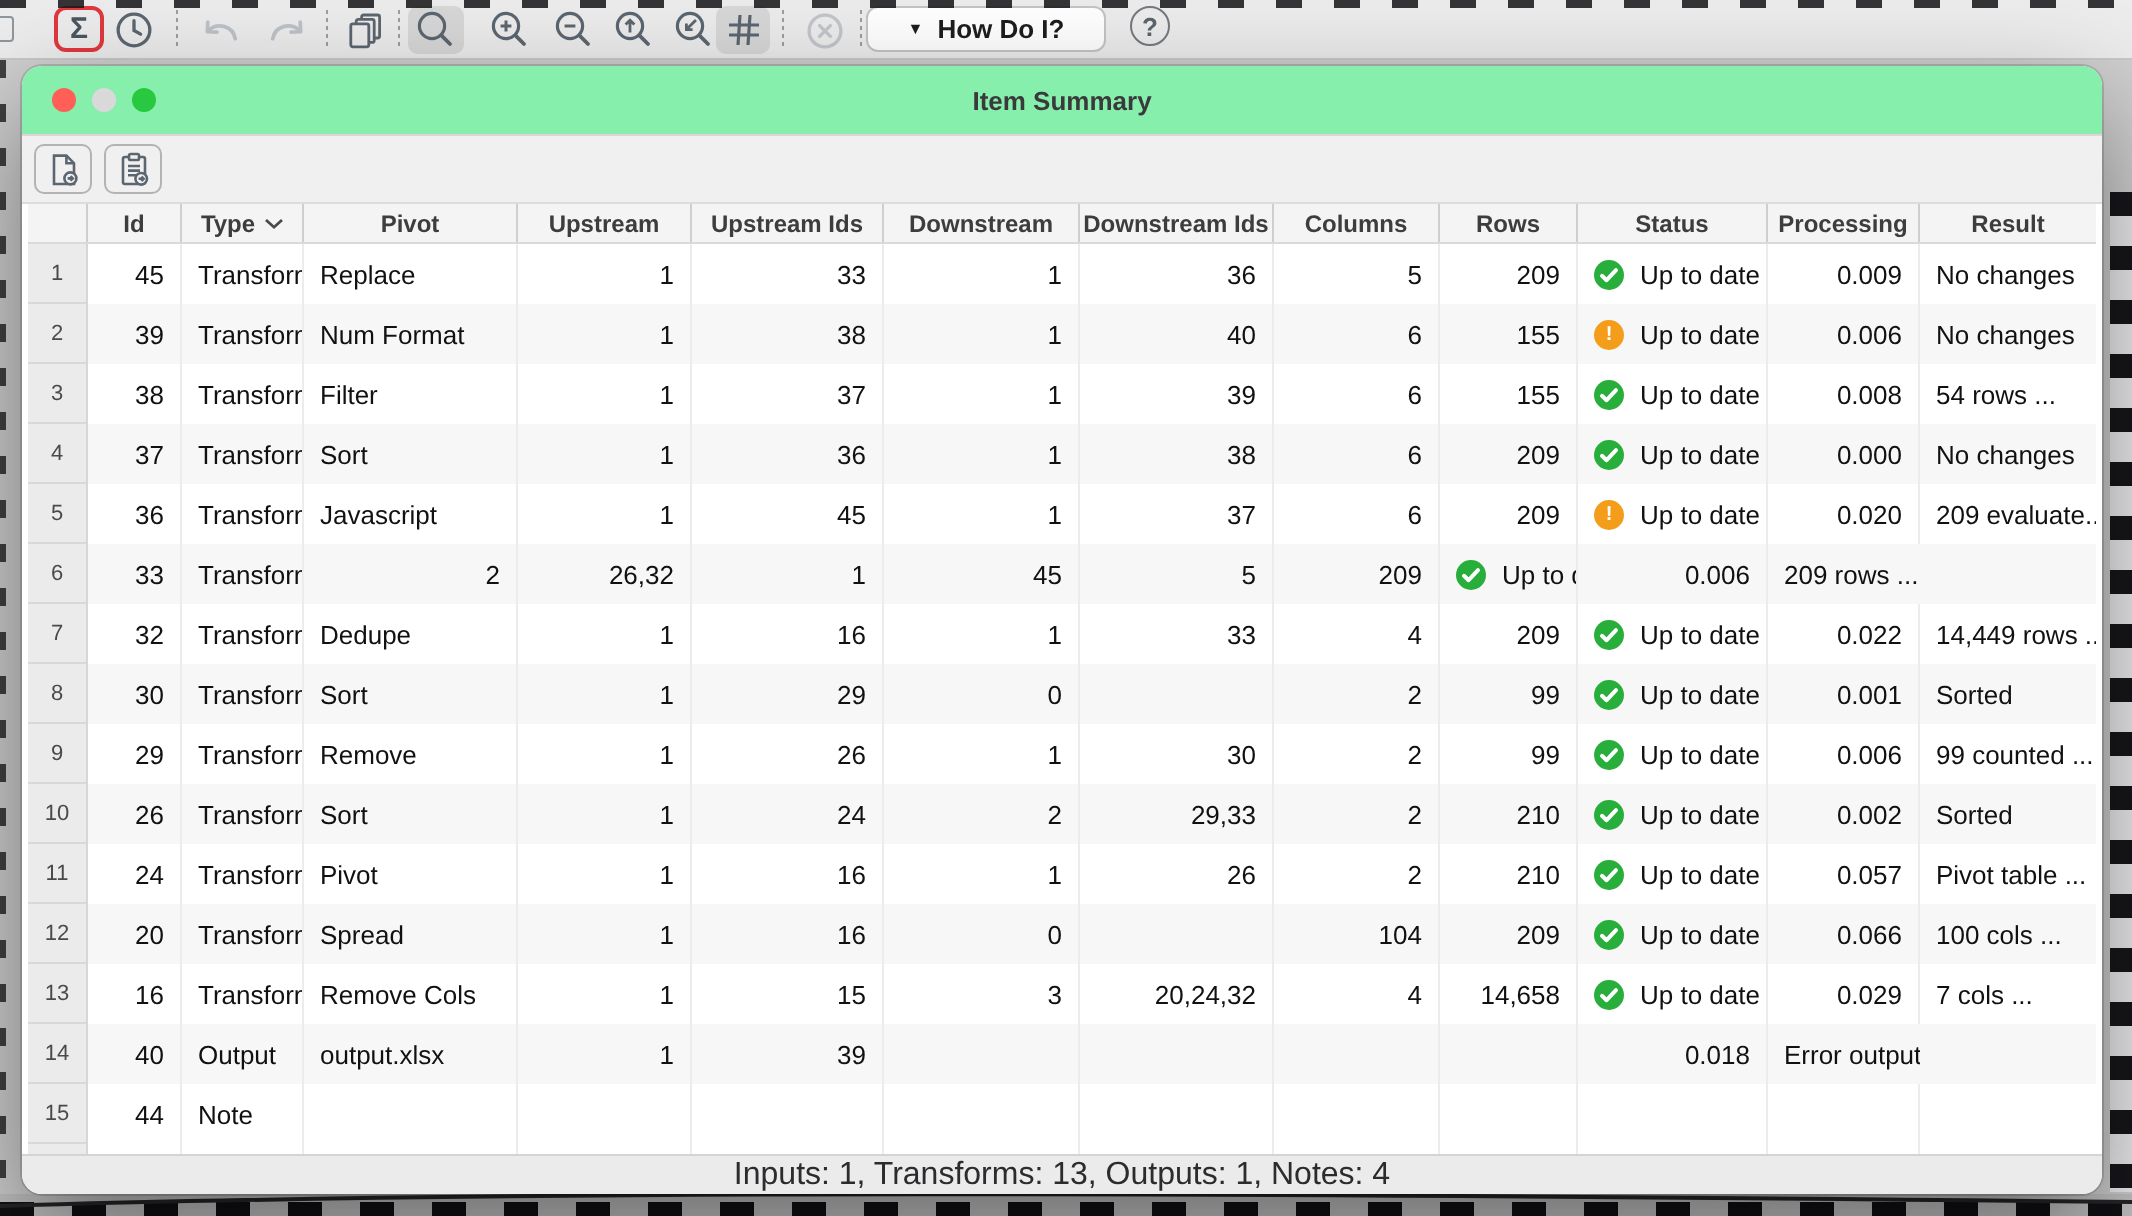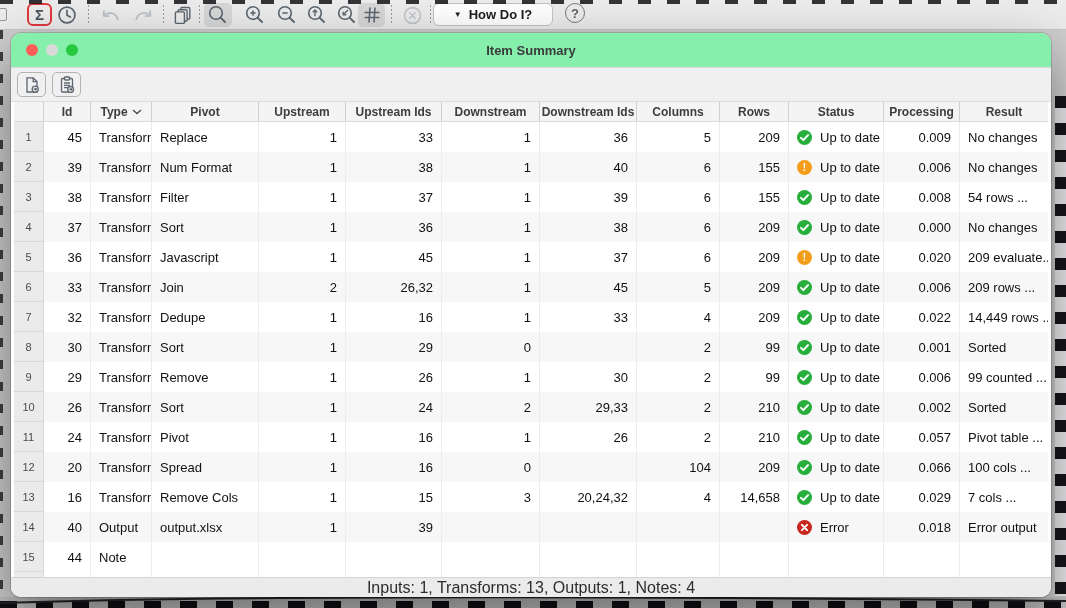--- a/index.html
+++ b/index.html
@@ -356,21 +356,20 @@
             <span class="sicon warn">!</span>
             <span>Up to date</span>
           </div>
           <div class="td right">0.020</div>
           <div class="td left">209 evaluate...</div>
         </div>
         <div class="tr alt">
           <div class="td c-num">6</div>
           <div class="td right">33</div>
           <div class="td left">Transform</div>
-          <div class="td left">Join</div>
           <div class="td right">2</div>
           <div class="td right">26,32</div>
           <div class="td right">1</div>
           <div class="td right">45</div>
           <div class="td right">5</div>
           <div class="td right">209</div>
           <div class="td left status-cell">
             <span class="sicon ok">
               <svg viewBox="0 0 15 15" width="15" height="15">
                 <path d="M4 7.9l2.3 2.2 4.7-5" stroke="#fff" stroke-width="2" fill="none" stroke-linecap="round" stroke-linejoin="round"></path>
@@ -539,28 +538,20 @@
           <div class="td c-num">14</div>
           <div class="td right">40</div>
           <div class="td left">Output</div>
           <div class="td left">output.xlsx</div>
           <div class="td right">1</div>
           <div class="td right">39</div>
           <div class="td right"></div>
           <div class="td right"></div>
           <div class="td right"></div>
           <div class="td right"></div>
-          <div class="td left status-cell">
-            <span class="sicon error">
-              <svg viewBox="0 0 15 15" width="15" height="15">
-                <path d="M4.9 4.9l5.2 5.2 M10.1 4.9l-5.2 5.2" stroke="#fff" stroke-width="2" stroke-linecap="round"></path>
-              </svg>
-            </span>
-            <span>Error</span>
-          </div>
           <div class="td right">0.018</div>
           <div class="td left">Error output</div>
         </div>
         <div class="tr">
           <div class="td c-num">15</div>
           <div class="td right">44</div>
           <div class="td left">Note</div>
           <div class="td left"></div>
           <div class="td right"></div>
           <div class="td right"></div>

